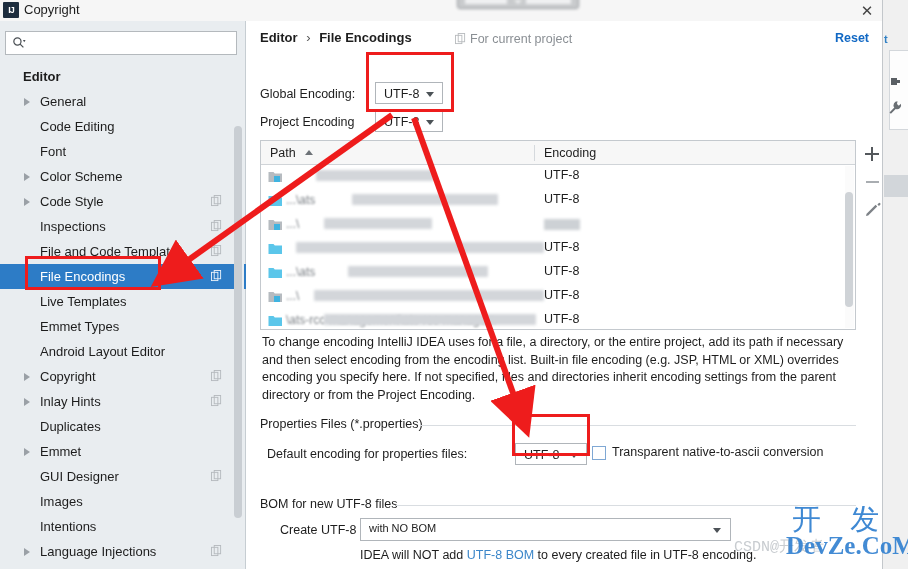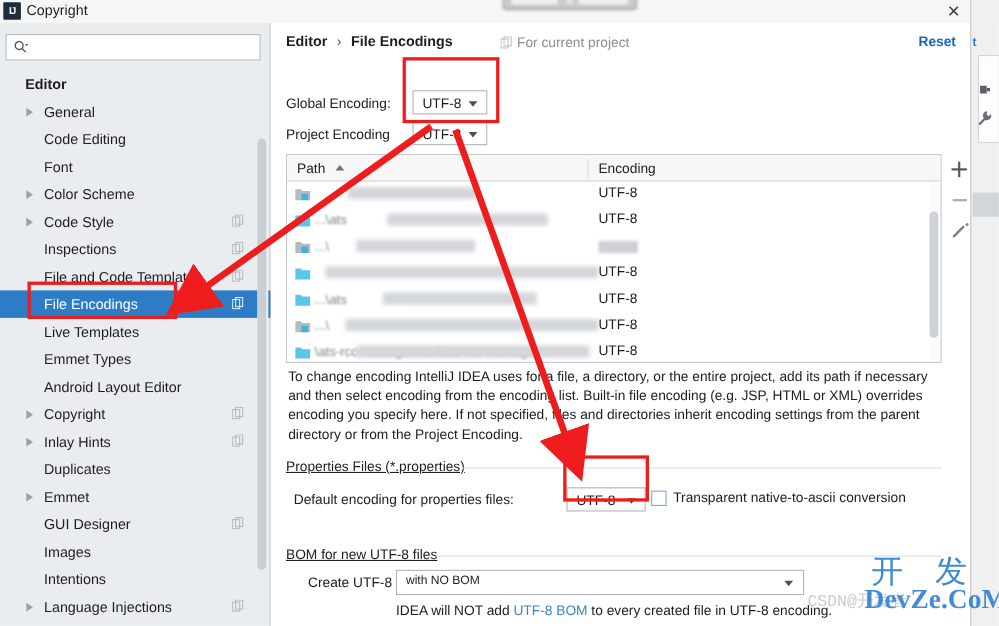--- a/index.html
+++ b/index.html
@@ -191,21 +191,21 @@
   
   .desc {
     position: absolute; left: 15px; top: 313px; width: 600px;
     font-size: 12.5px; line-height: 17.5px; color: #1d1d1d;
   }
 
   
   .group { position: absolute; left: 13px; width: 596px; }
   .group .glabel {
     position: absolute; left: 0; top: -8px; background: #ffffff;
-    padding-right: 6px; font-size: 12.5px; color: #1d1d1d; white-space: nowrap; text-decoration: underline;
+    padding-right: 6px; font-size: 12.5px; color: #1d1d1d; white-space: nowrap;
   }
   .group .gline {
     position: absolute; top: 0; height: 1px; background: #d9dde1;
   }
 
   .grp-props { top: 404px; height: 50px; }
   .grp-bom { top: 484px; height: 60px; }
 
   .prop-label { position: absolute; left: 20px; top: 426px; font-size: 12.5px; }
   .combo-props { left: 268px; top: 422px; width: 72px; }

